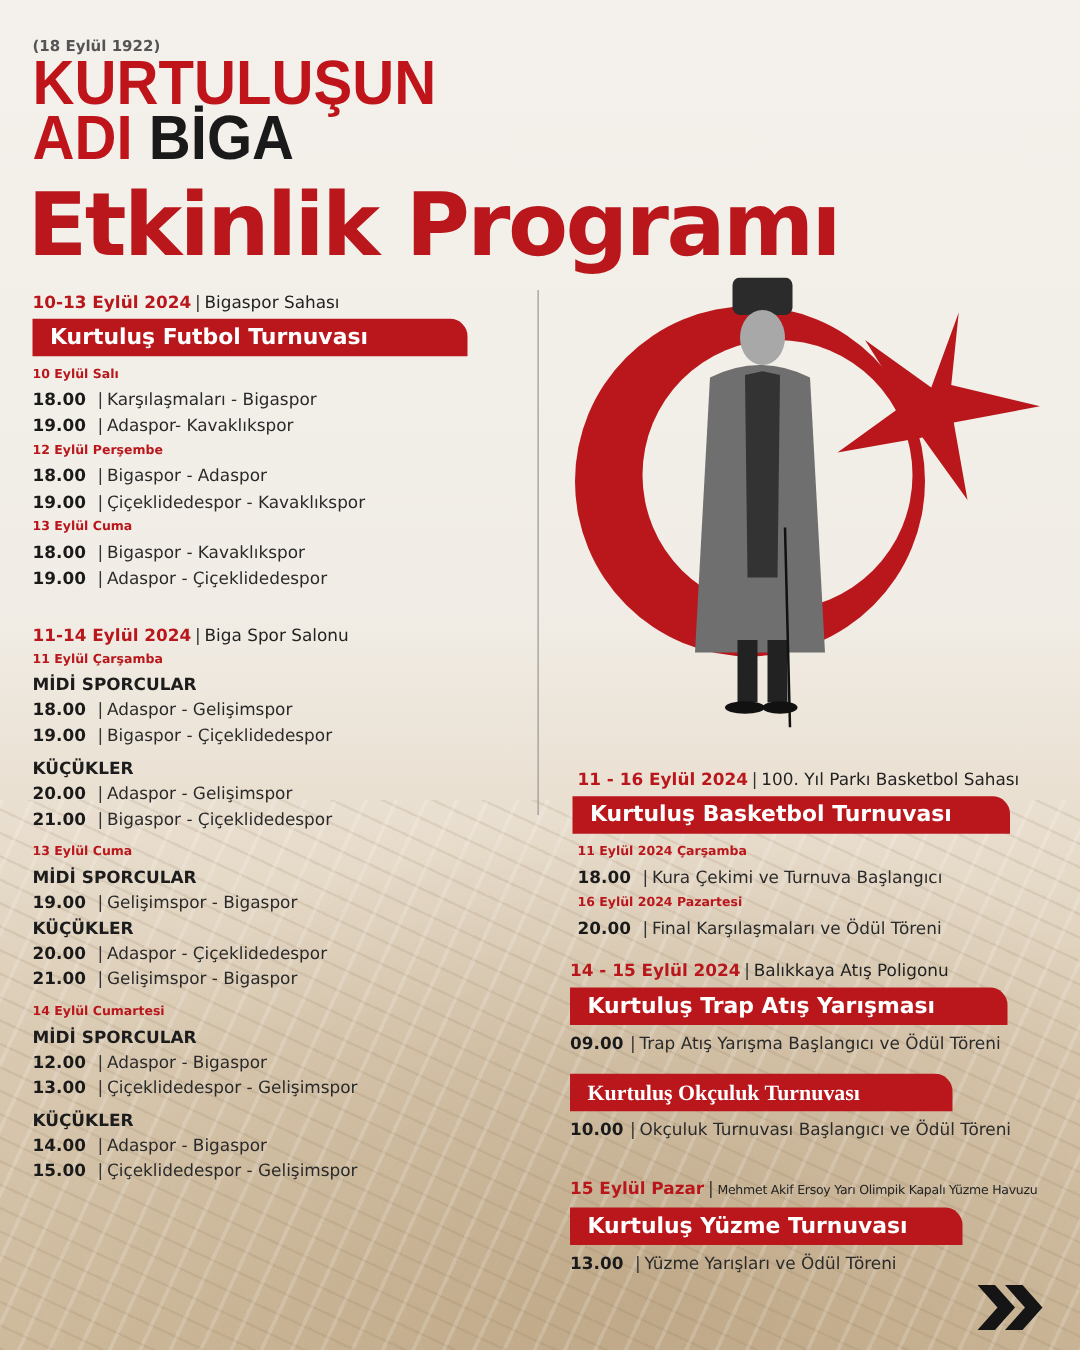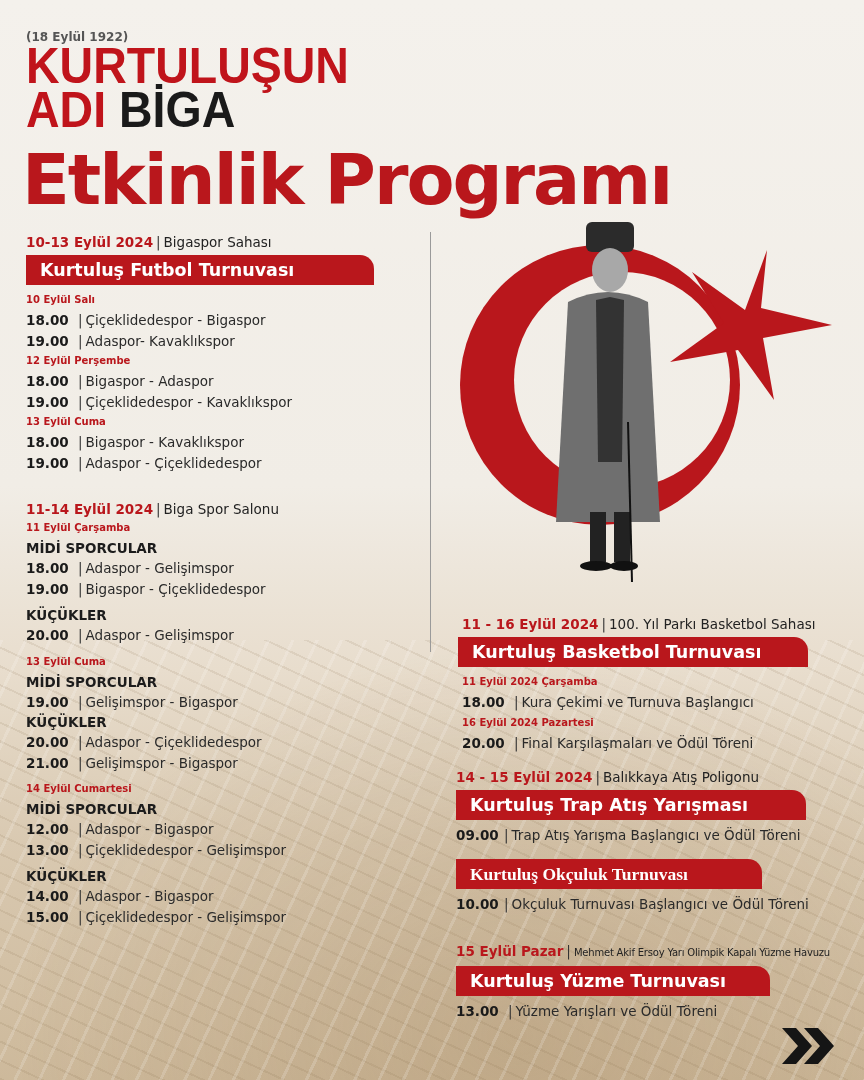--- a/index.html
+++ b/index.html
@@ -100,41 +100,42 @@
   <ellipse cx="76" cy="344" rx="14" ry="5" fill="#111"></ellipse>
   <line x1="80" y1="200" x2="84" y2="360" stroke="#111" stroke-width="2"></line>
 </svg>
 
 <div class="col left-col" style="top:233px;">
   <div class="venue-line">
     <span class="date">10-13 Eylül 2024</span><span class="sep">|</span><span class="place">Bigaspor Sahası</span>
   </div>
   <div class="banner" style="width:348px;">Kurtuluş Futbol Turnuvası</div>
   <div class="day">10 Eylül Salı</div>
-  <div class="row"><span class="time">18.00</span><span class="bar">|</span><span class="desc">Çiçeklidedespor - Bigaspor</span></div>
+  <div class="row"><span class="time">18.00</span><span class="bar">|</span><span class="desc">Karşılaşmaları - Bigaspor</span></div>
   <div class="row"><span class="time">19.00</span><span class="bar">|</span><span class="desc">Adaspor- Kavaklıkspor</span></div>
   <div class="day">12 Eylül Perşembe</div>
   <div class="row"><span class="time">18.00</span><span class="bar">|</span><span class="desc">Bigaspor - Adaspor</span></div>
   <div class="row"><span class="time">19.00</span><span class="bar">|</span><span class="desc">Çiçeklidedespor - Kavaklıkspor</span></div>
   <div class="day">13 Eylül Cuma</div>
   <div class="row"><span class="time">18.00</span><span class="bar">|</span><span class="desc">Bigaspor - Kavaklıkspor</span></div>
   <div class="row"><span class="time">19.00</span><span class="bar">|</span><span class="desc">Adaspor - Çiçeklidedespor</span></div>
 </div>
 
 <div class="col left-col" style="top:500px;">
   <div class="venue-line">
     <span class="date">11-14 Eylül 2024</span><span class="sep">|</span><span class="place">Biga Spor Salonu</span>
   </div>
   <div class="day">11 Eylül Çarşamba</div>
   <div class="group">MİDİ SPORCULAR</div>
   <div class="row"><span class="time">18.00</span><span class="bar">|</span><span class="desc">Adaspor - Gelişimspor</span></div>
   <div class="row"><span class="time">19.00</span><span class="bar">|</span><span class="desc">Bigaspor - Çiçeklidedespor</span></div>
   <div class="gap"></div>
   <div class="group">KÜÇÜKLER</div>
   <div class="row"><span class="time">20.00</span><span class="bar">|</span><span class="desc">Adaspor - Gelişimspor</span></div>
+  <div class="row"><span class="time">21.00</span><span class="bar">|</span><span class="desc">Bigaspor - Çiçeklidedespor</span></div>
   <div class="gap"></div>
   <div class="day">13 Eylül Cuma</div>
   <div class="group">MİDİ SPORCULAR</div>
   <div class="row"><span class="time">19.00</span><span class="bar">|</span><span class="desc">Gelişimspor - Bigaspor</span></div>
   <div class="group">KÜÇÜKLER</div>
   <div class="row"><span class="time">20.00</span><span class="bar">|</span><span class="desc">Adaspor - Çiçeklidedespor</span></div>
   <div class="row"><span class="time">21.00</span><span class="bar">|</span><span class="desc">Gelişimspor - Bigaspor</span></div>
   <div class="gap"></div>
   <div class="day">14 Eylül Cumartesi</div>
   <div class="group">MİDİ SPORCULAR</div>

